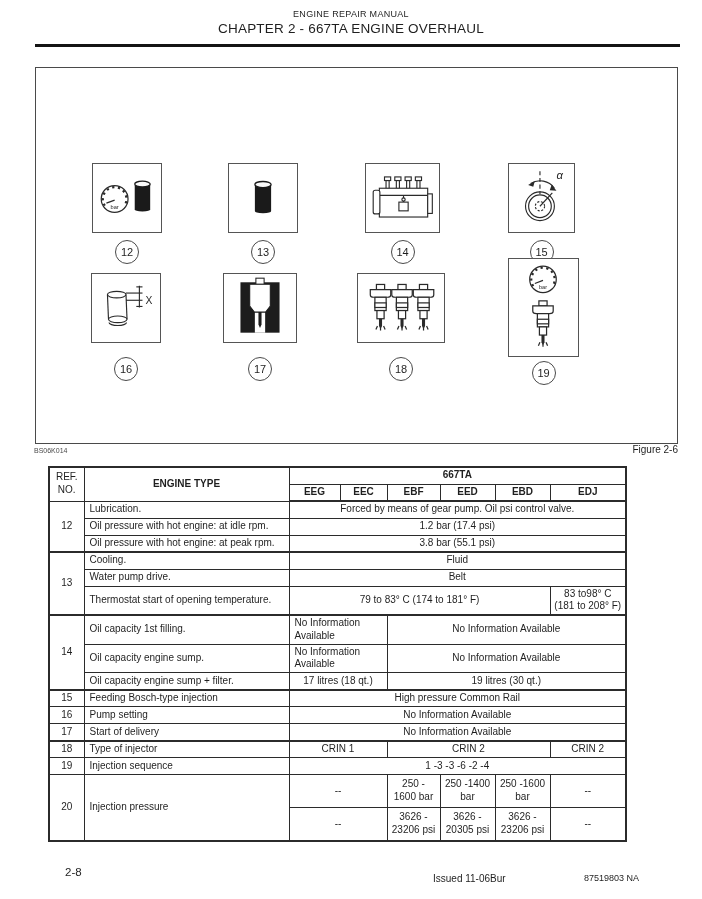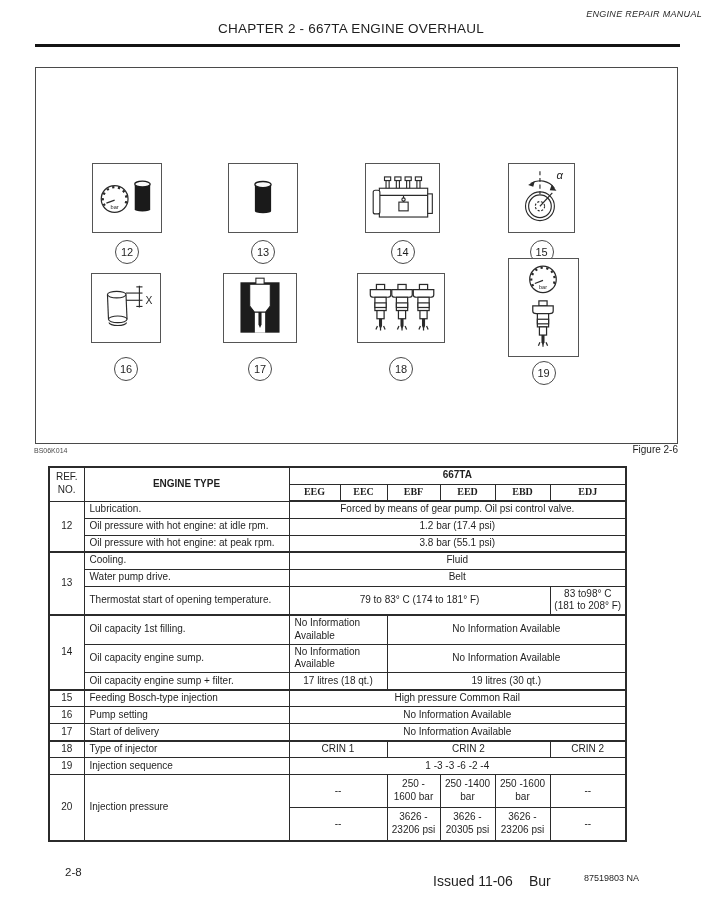--- a/index.html
+++ b/index.html
@@ -2,46 +2,46 @@
 <html><head>
 <meta charset="utf-8">
 <style>
   html,body{margin:0;padding:0;}
   body{
     width:702px;height:899px;background:#ffffff;position:relative;
     font-family:"Liberation Sans", sans-serif;color:#1f1f1f;overflow:hidden;
   }
   .abs{position:absolute;}
   
-  .hdr1{top:9px;left:0;width:702px;text-align:right;font-size:9px;letter-spacing:.3px;font-style:italic;}
+  .hdr1{top:9px;left:0;width:702px;text-align:center;font-size:9px;letter-spacing:.3px;}
   .hdr2{top:21px;left:0;width:702px;text-align:center;font-size:13.5px;letter-spacing:.2px;}
   .rule{top:44px;left:35px;width:645px;height:3px;background:#141414;}
   
   .panel{top:67px;left:35px;width:641px;height:375px;border:1px solid #4a4a4a;}
   .fig-item{position:absolute;display:flex;flex-direction:column;align-items:center;}
   .icon-box{border:1px solid #555;background:#fff;display:block;}
   .numcirc{width:22px;height:22px;border:1.3px solid #4a4a4a;border-radius:50%;
     display:flex;align-items:center;justify-content:center;font-size:11px;background:#fff;}
   .fig-code{top:447px;left:34px;font-size:7px;color:#4a4a4a;}
   .fig-cap{top:444px;right:24px;font-size:10px;text-align:right;}
   
   .spec{position:absolute;top:466px;left:48px;width:577px;border-collapse:collapse;
     table-layout:fixed;font-size:10px;border:2px solid #2b2b2b;}
   .spec th,.spec td{border:1px solid #2b2b2b;padding:1px 3px;text-align:center;
     vertical-align:middle;line-height:1.28;font-weight:normal;overflow:hidden;}
   .spec tr{height:17px;}
   .spec .b{font-weight:bold;}
   .spec .lbl{text-align:left;padding-left:5px;margin-top:20px;}
   .spec .val-left{text-align:left;padding-left:5px;}
-  .spec thead tr:last-child th{border-bottom:2px solid #2b2b2b;font-family:Liberation Serif, serif;}
+  .spec thead tr:last-child th{border-bottom:2px solid #2b2b2b;}
   .spec tbody.sep tr:first-child td{border-top:2px solid #2b2b2b;}
   .spec .tall{height:33px;}
   
   .foot-page{top:866px;left:35px;font-size:11.5px;margin-left:30px;}
-  .foot-mid{top:873px;left:433px;font-size:14px;display:flex;gap:16px;}
+  .foot-mid{top:873px;left:433px;font-size:10px;display:flex;}
   .foot-code{top:873px;left:584px;font-size:9px;}
   svg text{font-family:"Liberation Sans", sans-serif;fill:#2a2a2a;}
 </style>
 </head>
 <body>
 
 <svg width="0" height="0" style="position:absolute">
   <defs>
     <g id="inj">
       <g stroke="#2a2a2a" stroke-width="1.2" fill="#ffffff">

